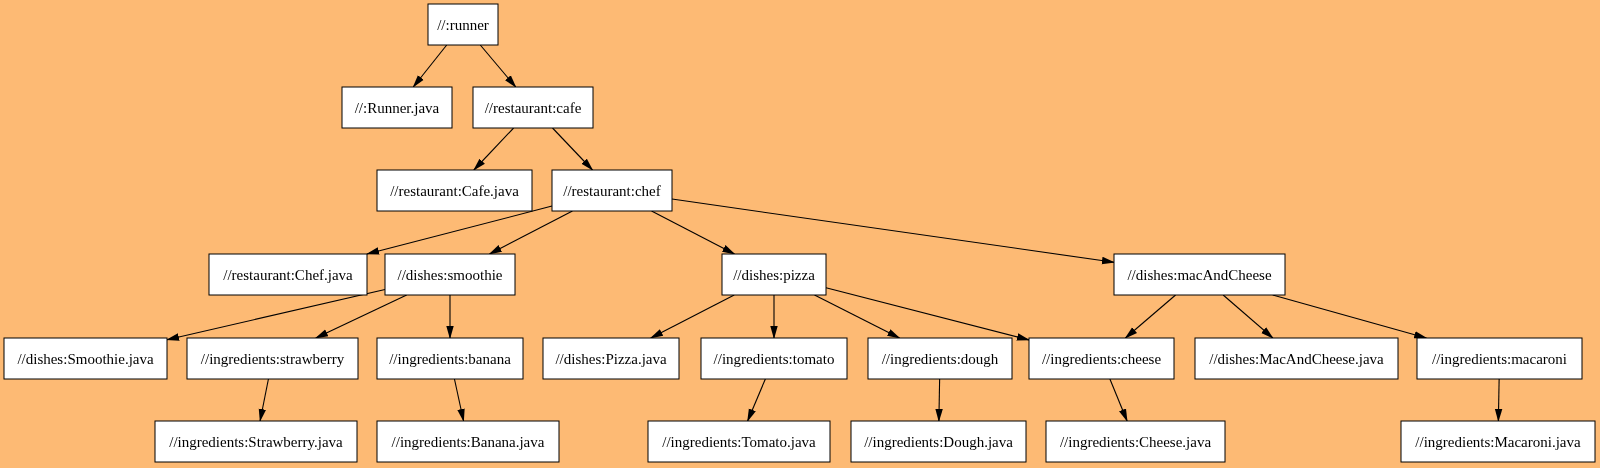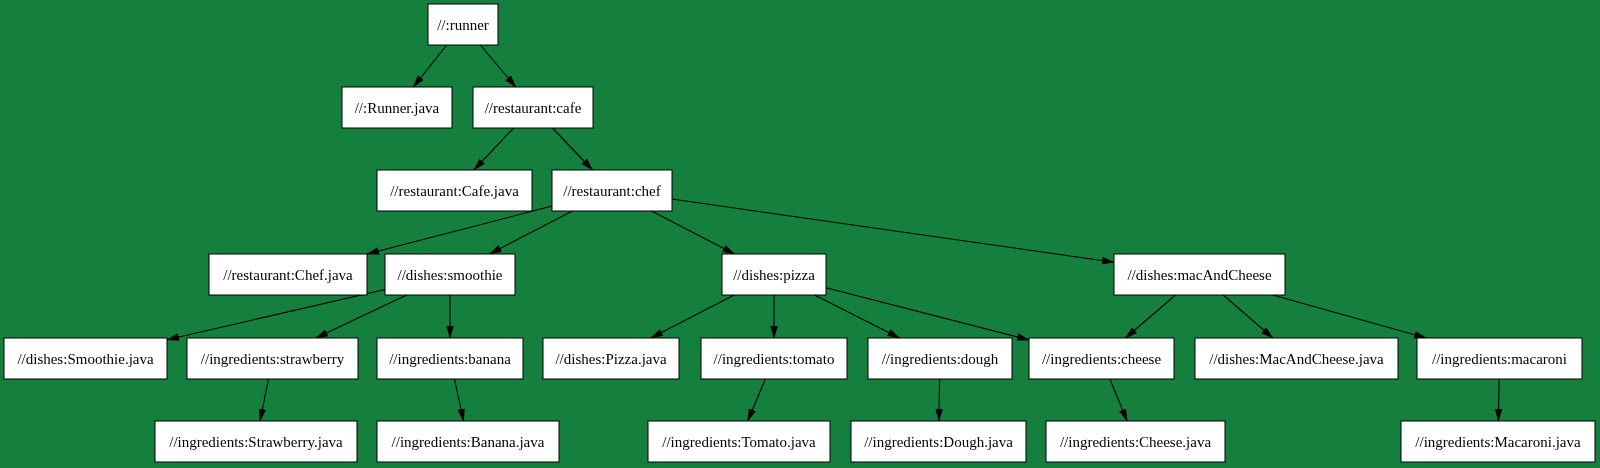--- a/index.html
+++ b/index.html
@@ -7,21 +7,21 @@
     padding: 0;
     background: #ffffff;
     width: 1600px;
     height: 468px;
     overflow: hidden;
   }
   .graph-canvas-wrap {
     position: relative;
     width: 1600px;
     height: 468px;
-    background: #15803d;
+    background: #fdba74;
   }
   svg {
     display: block;
     font-family: "Liberation Serif", "DejaVu Serif", serif;
   }
   .node-box {
     fill: #ffffff;
     stroke: #000000;
     stroke-width: 1;
   }

